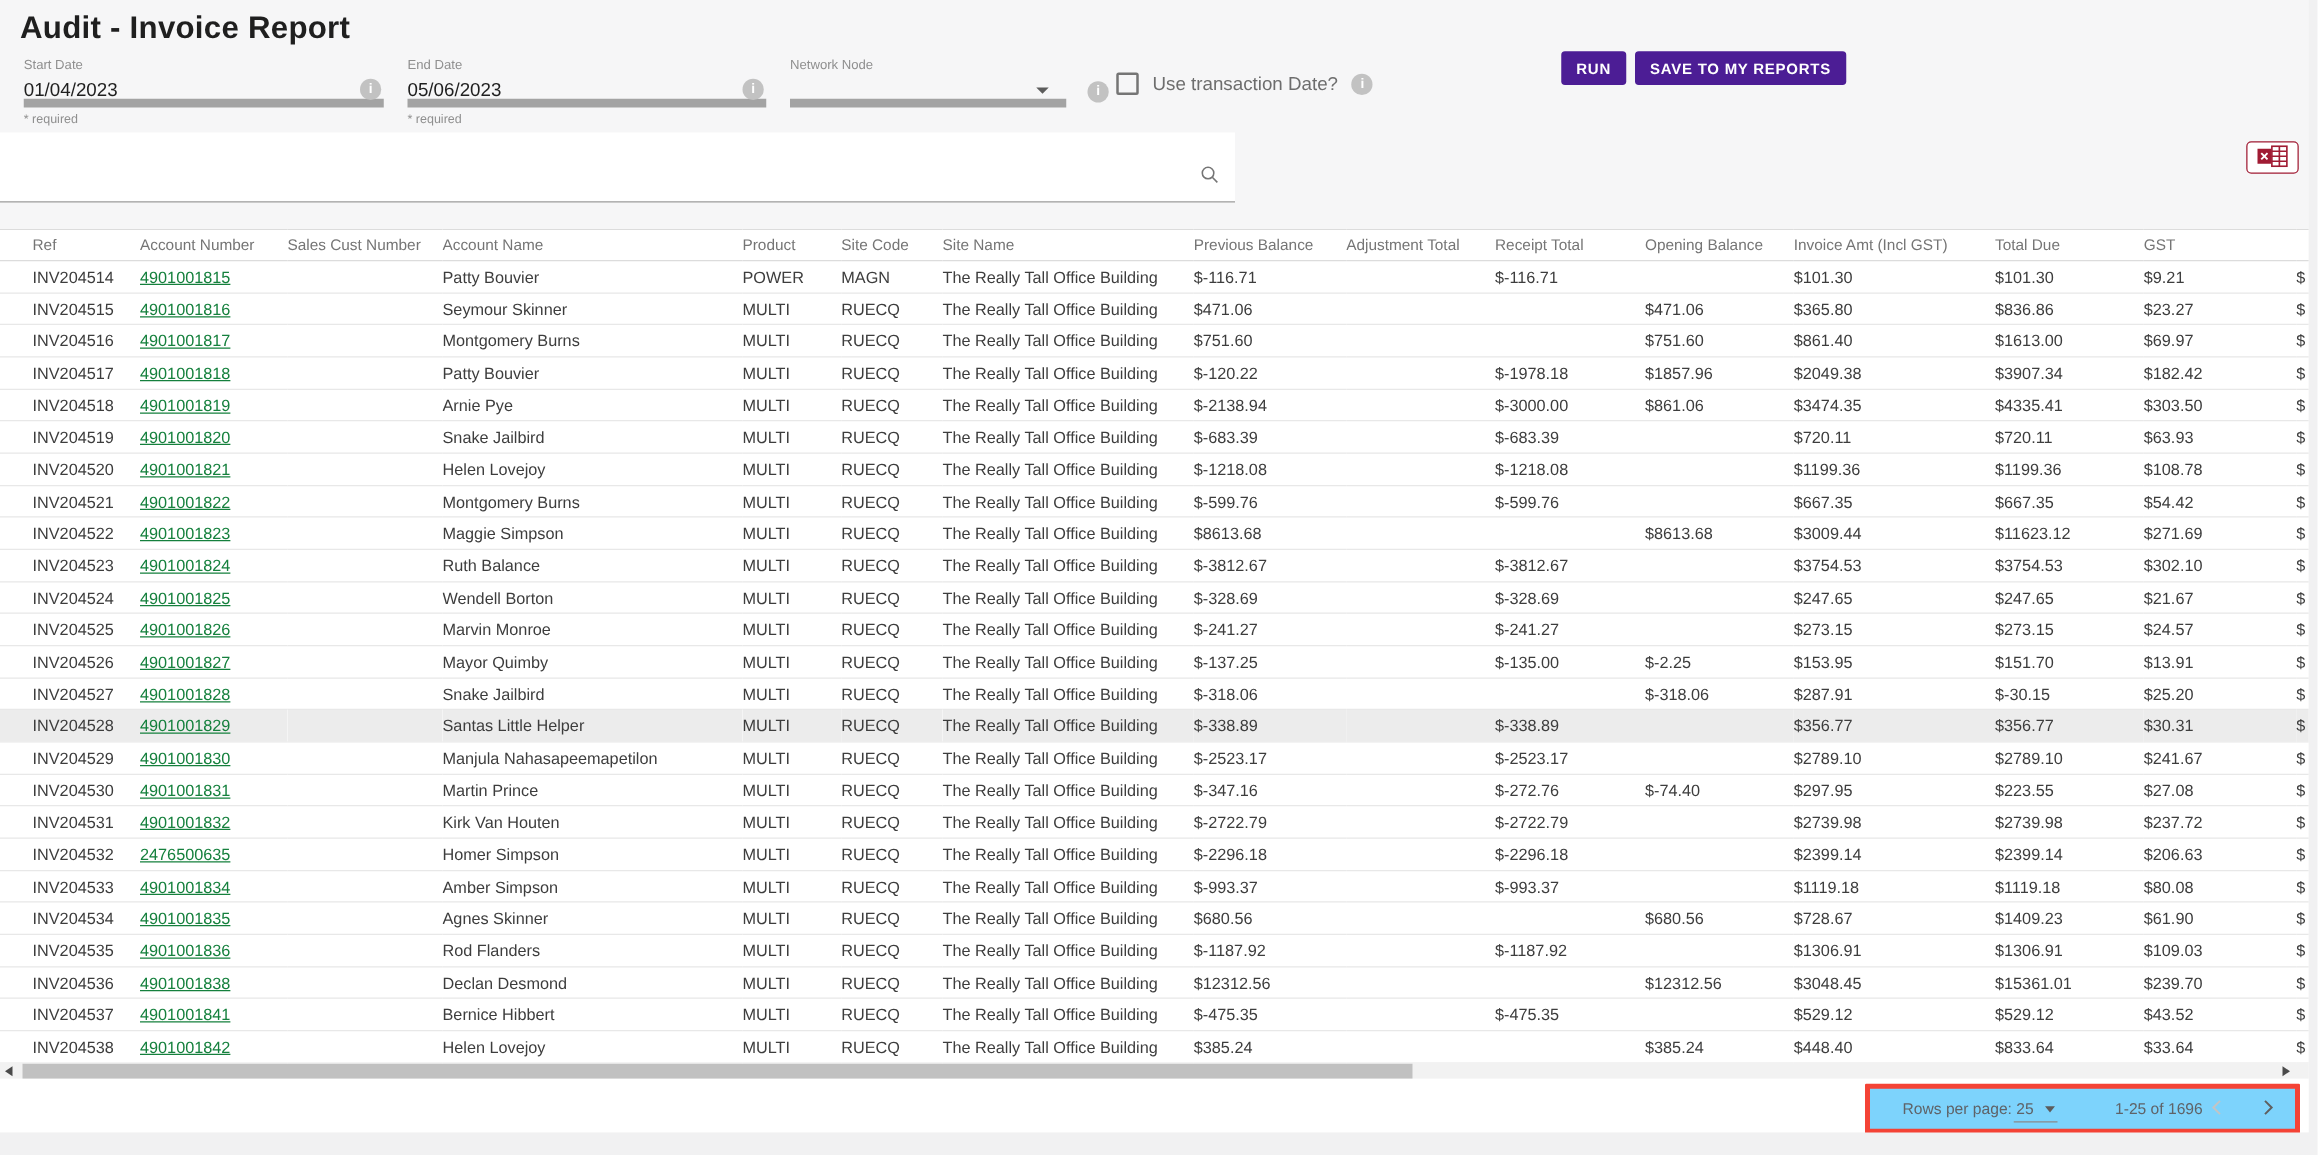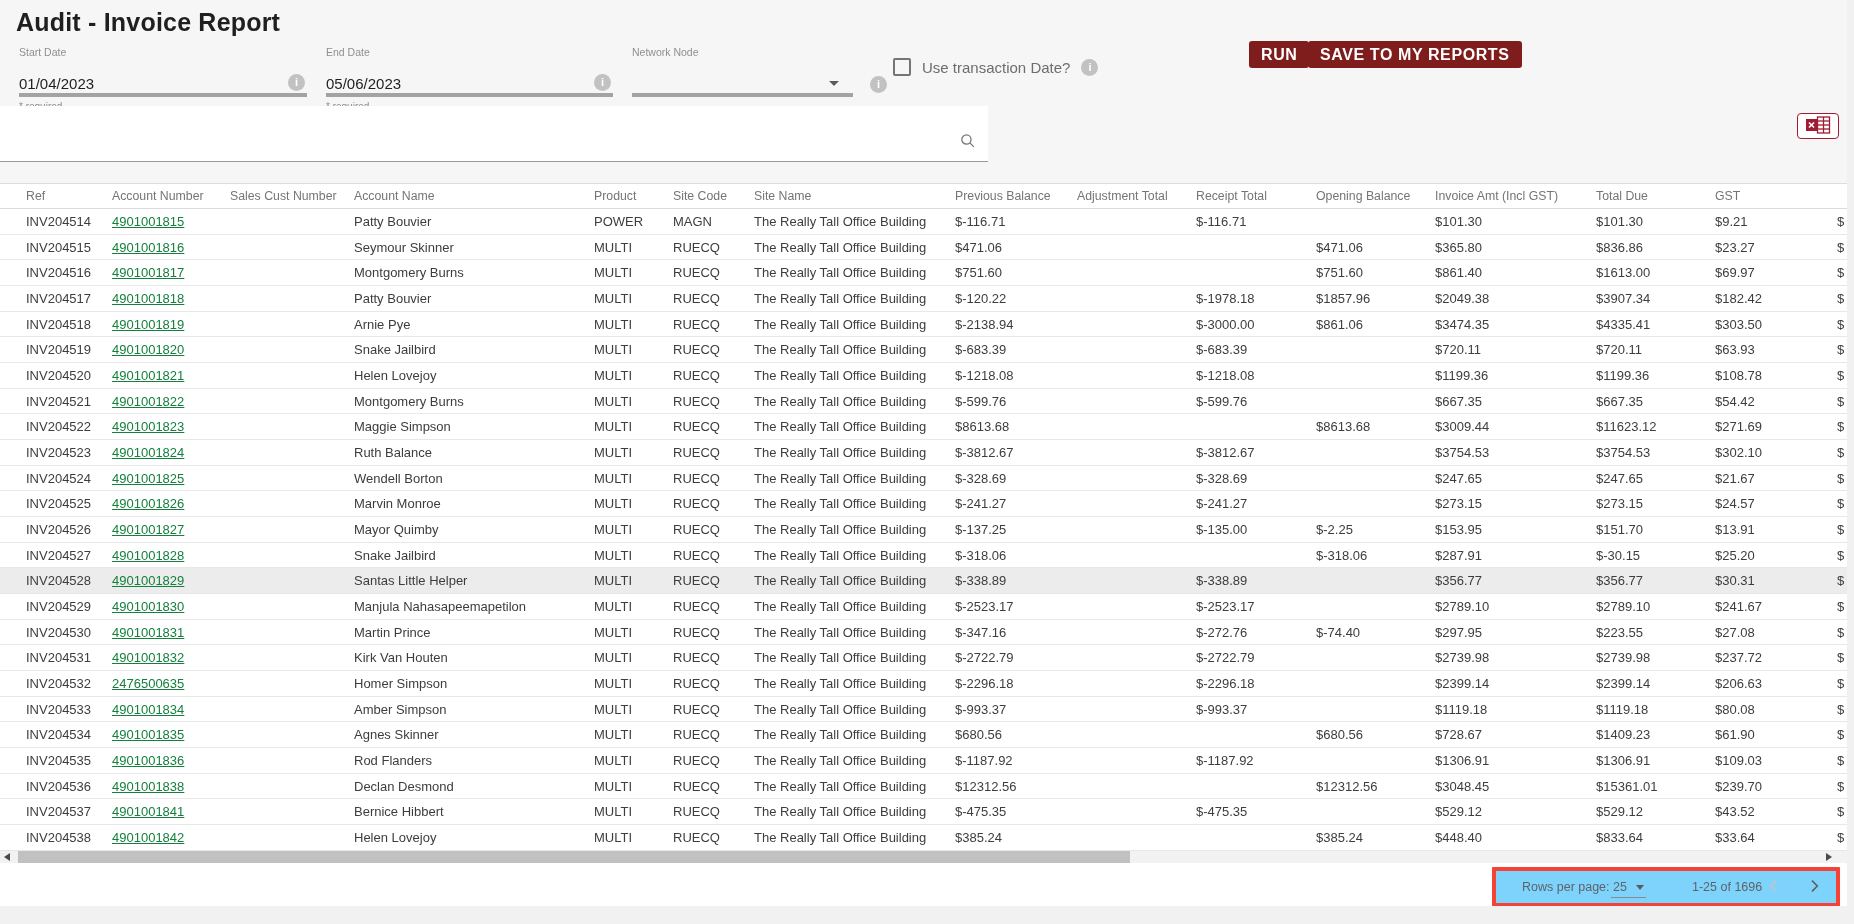--- a/index.html
+++ b/index.html
@@ -12,22 +12,22 @@
   }
   .page-title{
     position:absolute; left:16px; top:8px;
     font-size:25px; font-weight:700; color:#1f1f1f; letter-spacing:.2px;
   }
   
   .field{ position:absolute; top:46px; }
   .f-start{ left:19px; width:288px; }
   .f-end{ left:326px; width:287px; }
   .f-node{ left:632px; width:221px; }
-  .flabel{ font-size:10.5px; color:#8f8f8f; margin-bottom:14px; }
-  .fline{ position:relative; height:25px; border-bottom:4px solid #a3a3a3; }
+  .flabel{ font-size:10.5px; color:#8f8f8f; margin-bottom:3px; }
+  .fline{ position:relative; height:25px; border-bottom:7px solid #a3a3a3; }
   .fvalue{ font-size:15px; color:#1f1f1f; padding-top:3px; }
   .freq{ font-size:10px; color:#8f8f8f; margin-top:4px; }
   .info-icon{
     width:17px; height:17px; border-radius:50%; background:#c2c2c2;
     color:#fff; font-size:11px; font-weight:700; text-align:center; line-height:17px;
     display:inline-block;
   }
   .fline .info-icon{ position:absolute; right:2px; top:2px; }
   .f-node .info-icon.outside{ position:absolute; right:-34px; top:4px; }
   .select-caret{
@@ -36,22 +36,22 @@
     border-left:5px solid transparent; border-right:5px solid transparent;
     border-top:5.5px solid #5c5c5c;
   }
   
   .cb-row{ position:absolute; left:893px; top:58px; display:flex; align-items:center; gap:11px; }
   .checkbox{ width:18px; height:18px; border:2px solid #757575; border-radius:2px; background:transparent; }
   .cb-label{ font-size:15px; color:#6d6d6d; }
   
   .btn{
     position:absolute; top:41px; height:27px; border:none; border-radius:3px;
-    background:#7f1d1d; color:#fff; font-family:"Liberation Sans",sans-serif;
-    font-size:16px; font-weight:700; letter-spacing:.6px; padding:0 12px; cursor:pointer;
+    background:#4c1d95; color:#fff; font-family:"Liberation Sans",sans-serif;
+    font-size:12px; font-weight:700; letter-spacing:.6px; padding:0 12px; cursor:pointer;
   }
   .btn-run{ left:1249px; }
   .btn-save{ left:1308px; }
   .excel-btn{
     position:absolute; left:1797px; top:113px; width:42px; height:26px;
     background:#fff; border:1.5px solid #a01b33; border-radius:4px;
     display:flex; align-items:center; justify-content:center; cursor:pointer;
   }
   
   .search-area{

